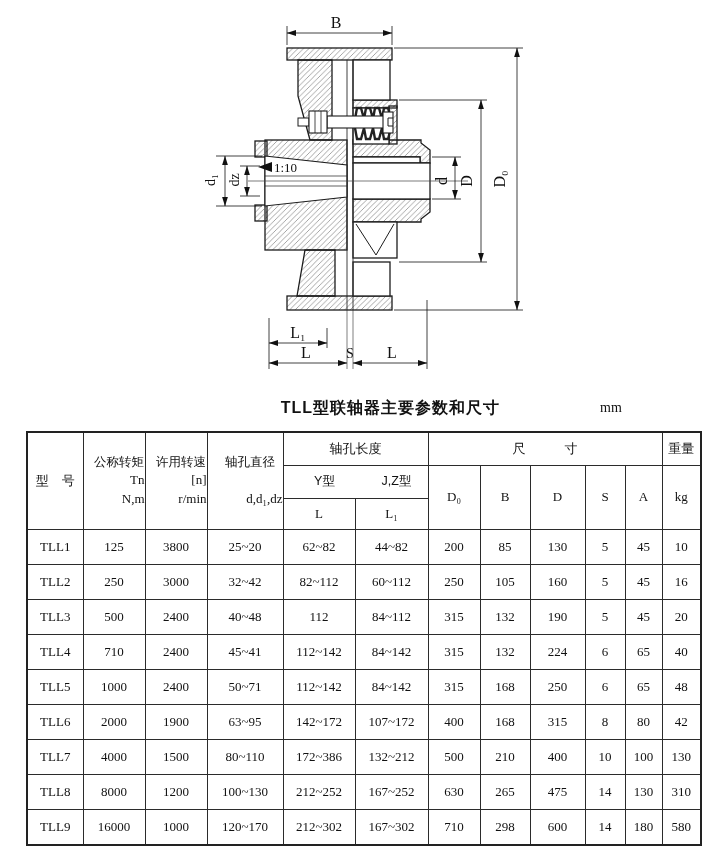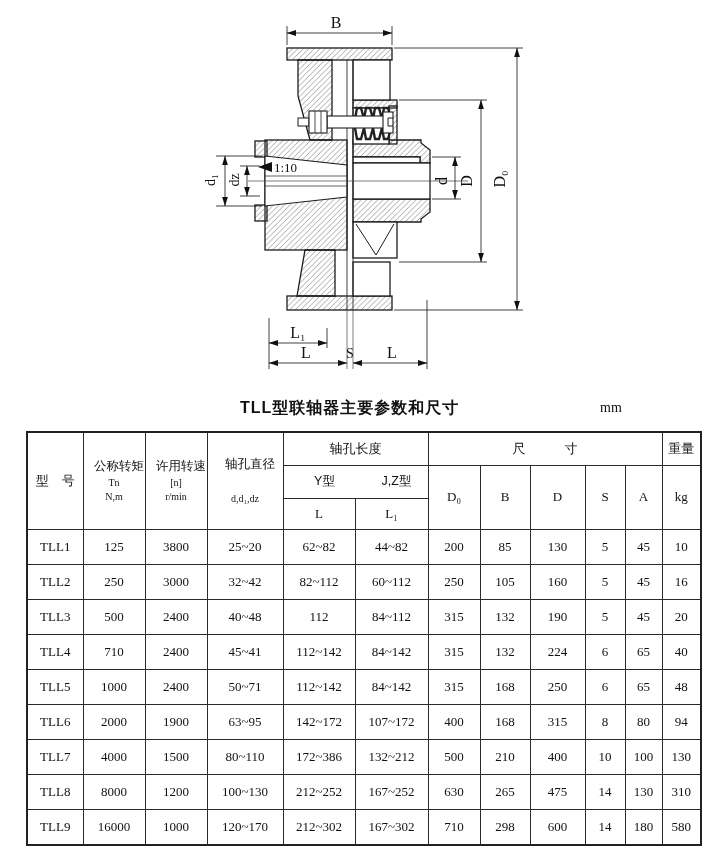--- a/index.html
+++ b/index.html
@@ -2,31 +2,31 @@
 <html><head>
 <meta charset="utf-8">
 <style>
   html,body{margin:0;padding:0;background:#ffffff;}
   .page{position:relative;width:725px;height:858px;background:#fff;overflow:hidden;
         font-family:"Liberation Serif",serif;color:#111;}
   
   .drawing{position:absolute;left:0;top:0;width:725px;height:392px;}
   
   .titlebar{position:absolute;left:0;top:398px;width:725px;height:26px;}
-  .doc-title{position:absolute;left:240px;top:0;width:260px;text-align:left;
+  .doc-title{position:absolute;left:240px;top:0;width:260px;text-align:right;
              font-size:16px;font-weight:bold;letter-spacing:1px;
              font-family:"Liberation Sans",sans-serif;}
   .unit{position:absolute;left:600px;top:2px;font-size:14px;font-family:"Liberation Serif",serif;}
   
   .tblwrap{position:absolute;left:26px;top:431px;}
   table.params{border-collapse:collapse;table-layout:fixed;width:674px;border:2px solid #222;}
   table.params td{border:1px solid #2b2b2b;text-align:center;vertical-align:middle;
                   padding:0;font-size:13px;line-height:1.25;overflow:hidden;}
   .zh{font-size:12.5px;font-family:"Liberation Sans",sans-serif;margin-left:10px;}
-  .sym{font-size:10px;}
+  .sym{font-size:13px;text-align:right;}
   tr.hr1 td{height:32px;} tr.hr2 td{height:32px;} tr.hr3 td{height:30px;}
   tr.datarow td{height:34px;}
   .stack div{line-height:1.45;}
   .split{display:flex;width:100%;}
   .split span{flex:1;}
 </style>
 </head>
 <body>
 <div class="page">
 
@@ -307,21 +307,21 @@
             <td>2000</td>
             <td>1900</td>
             <td>63~95</td>
             <td>142~172</td>
             <td>107~172</td>
             <td>400</td>
             <td>168</td>
             <td>315</td>
             <td>8</td>
             <td>80</td>
-            <td>94</td>
+            <td>42</td>
           </tr>
           <tr class="datarow">
             <td>TLL7</td>
             <td>4000</td>
             <td>1500</td>
             <td>80~110</td>
             <td>172~386</td>
             <td>132~212</td>
             <td>500</td>
             <td>210</td>

